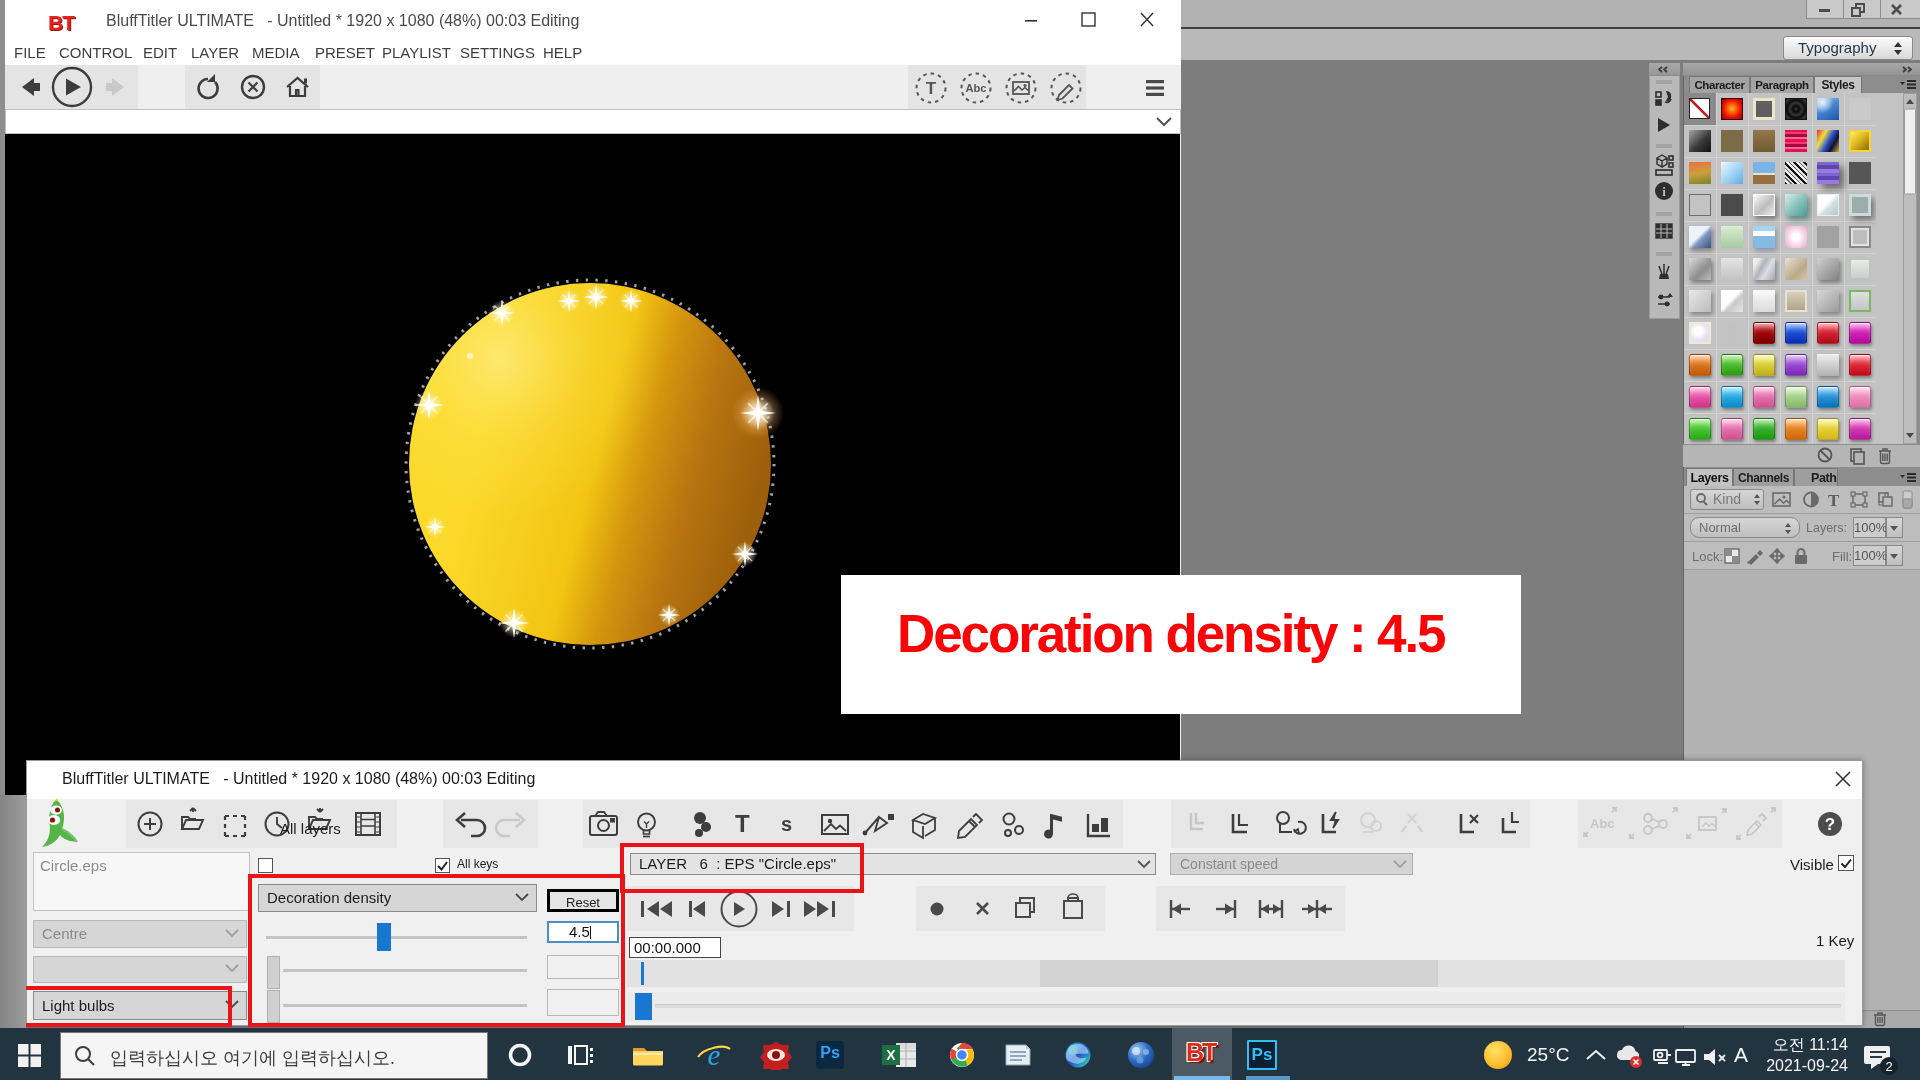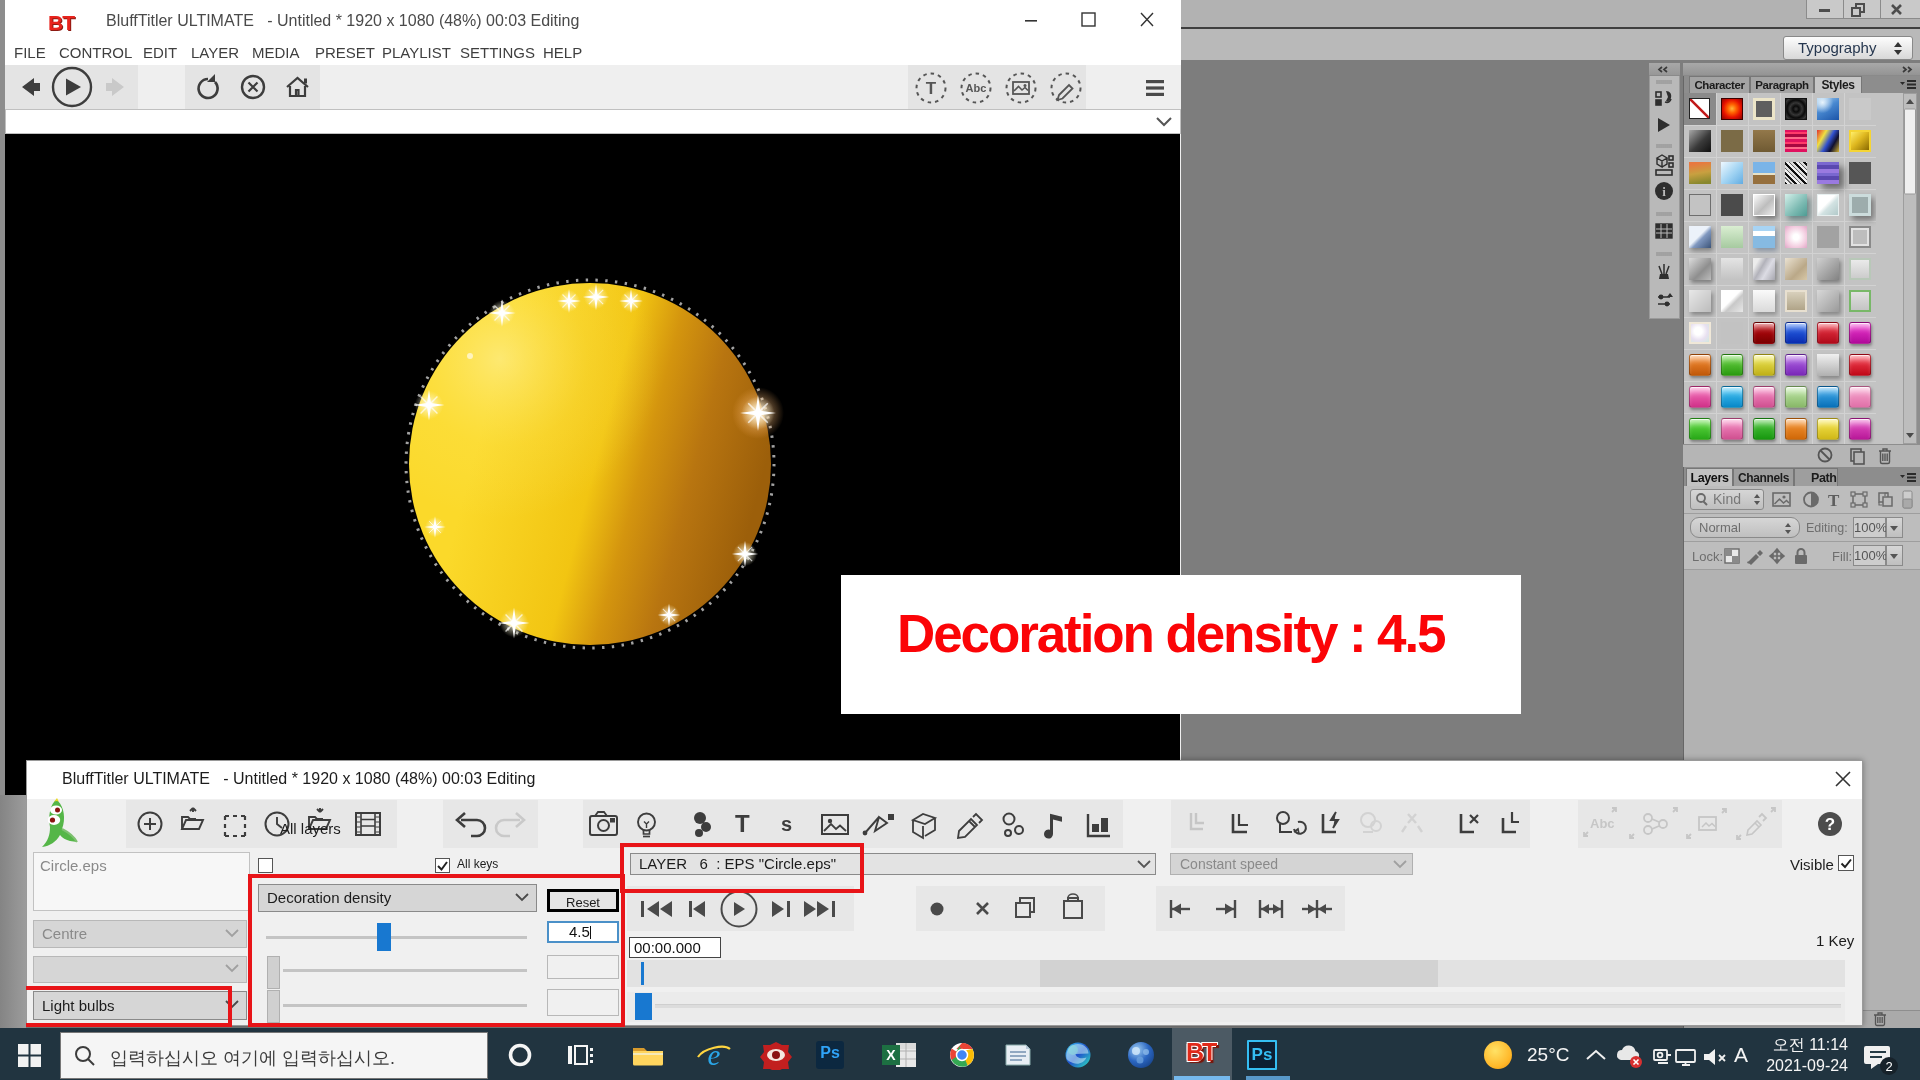--- a/index.html
+++ b/index.html
@@ -230,21 +230,21 @@
     <rect x="133" y="2" width="9" height="17" rx="1.5" fill="#cdcdcd" stroke="#8a8a8a" stroke-width="1"></rect>
     <rect x="133" y="10" width="9" height="9" rx="1.5" fill="#a9a9a9" stroke="#8a8a8a" stroke-width="1"></rect>
   </svg>
 
   <div class="abs" style="left:1684px;top:514px;width:236px;height:28px;background:#bdbdbd;border-bottom:1px solid #9e9e9e;"></div>
   <div class="abs" style="left:1690px;top:517px;width:110px;height:21px;background:linear-gradient(#d6d6d6,#bfbfbf);border:1px solid #8a8a8a;border-radius:9px;color:#6e6e6e;font-size:13px;line-height:20px;padding-left:8px;">Normal</div>
   <svg class="abs" style="left:1783px;top:521px;" width="16" height="16">
       <path d="M2 6 L5 2 L8 6 Z" fill="#555"></path>
       <path d="M2 9 L5 13 L8 9 Z" fill="#555"></path>
     </svg>
-  <div class="abs" style="left:1806px;top:521px;width:48px;height:16px;color:#6e6e6e;font-size:12.5px;">Editing:</div>
+  <div class="abs" style="left:1806px;top:521px;width:48px;height:16px;color:#6e6e6e;font-size:12.5px;">Layers:</div>
   <div class="abs" style="left:1853px;top:517px;width:33px;height:21px;background:#cdcdcd;border:1px solid #8a8a8a;color:#555;font-size:13px;text-align:center;line-height:20px;">100%</div>
   <div class="abs" style="left:1886px;top:517px;width:17px;height:21px;background:linear-gradient(#d6d6d6,#bfbfbf);border:1px solid #8a8a8a;"></div>
   <svg class="abs" style="left:1886px;top:517px;" width="17" height="21">
       <path d="M4 9 L12 9 L8 14 Z" fill="#555"></path>
     </svg>
 
   <div class="abs" style="left:1684px;top:542px;width:236px;height:28px;background:#bdbdbd;border-bottom:1px solid #9e9e9e;"></div>
   <div class="abs" style="left:1692px;top:549px;width:42px;height:16px;color:#6e6e6e;font-size:13px;">Lock:</div>
   <svg class="abs" style="left:1724px;top:546px;" width="110" height="22">
     <rect x="1" y="3" width="14" height="14" fill="#e8e8e8" stroke="#6a6a6a" stroke-width="1.4"></rect>

